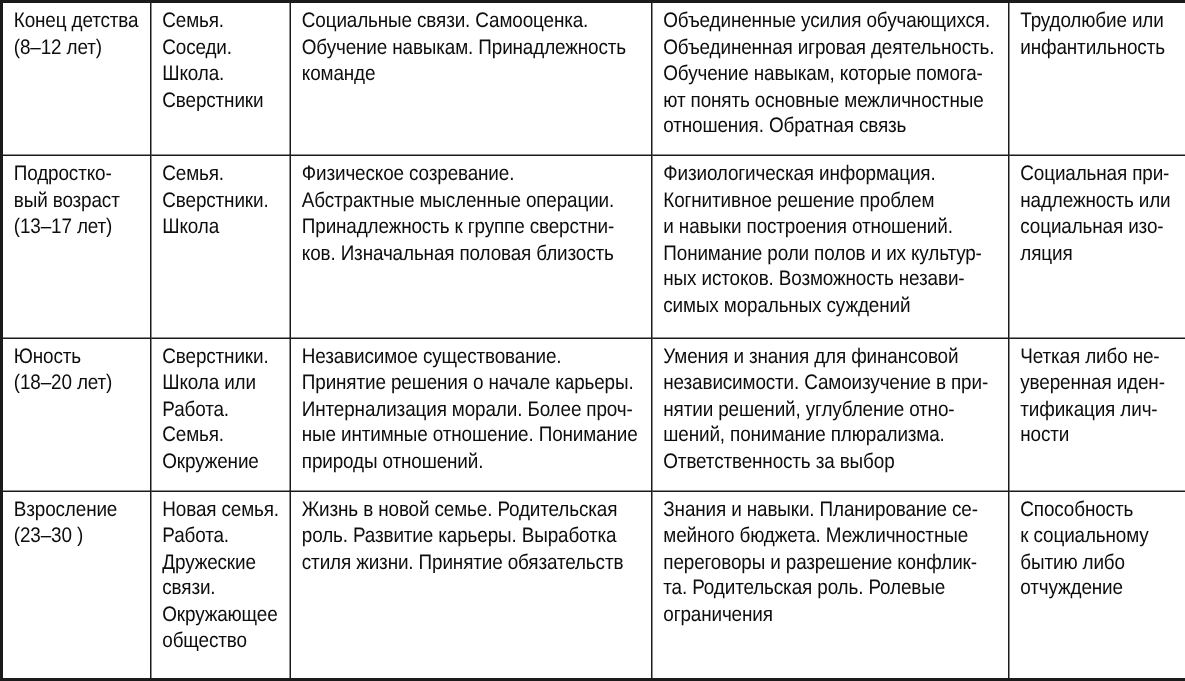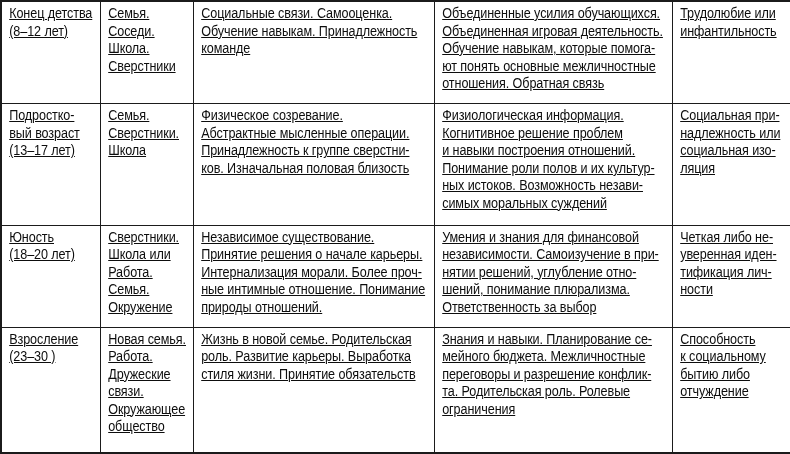--- a/index.html
+++ b/index.html
@@ -27,21 +27,20 @@
     border: 1px solid #1b1b1b;
     overflow: hidden;
     padding: 0;
   }
   .dev-table th {
     vertical-align: middle;
     font-weight: bold;
   }
   .dev-table td {
     vertical-align: top;
-    text-decoration: underline;
   }
   
   .ct {
     transform: scaleX(0.9);
     transform-origin: 0 0;
     width: 111.1%;
     white-space: pre-line;
     font-size: 14px;
     line-height: 17.5px;
     letter-spacing: -0.1px;

